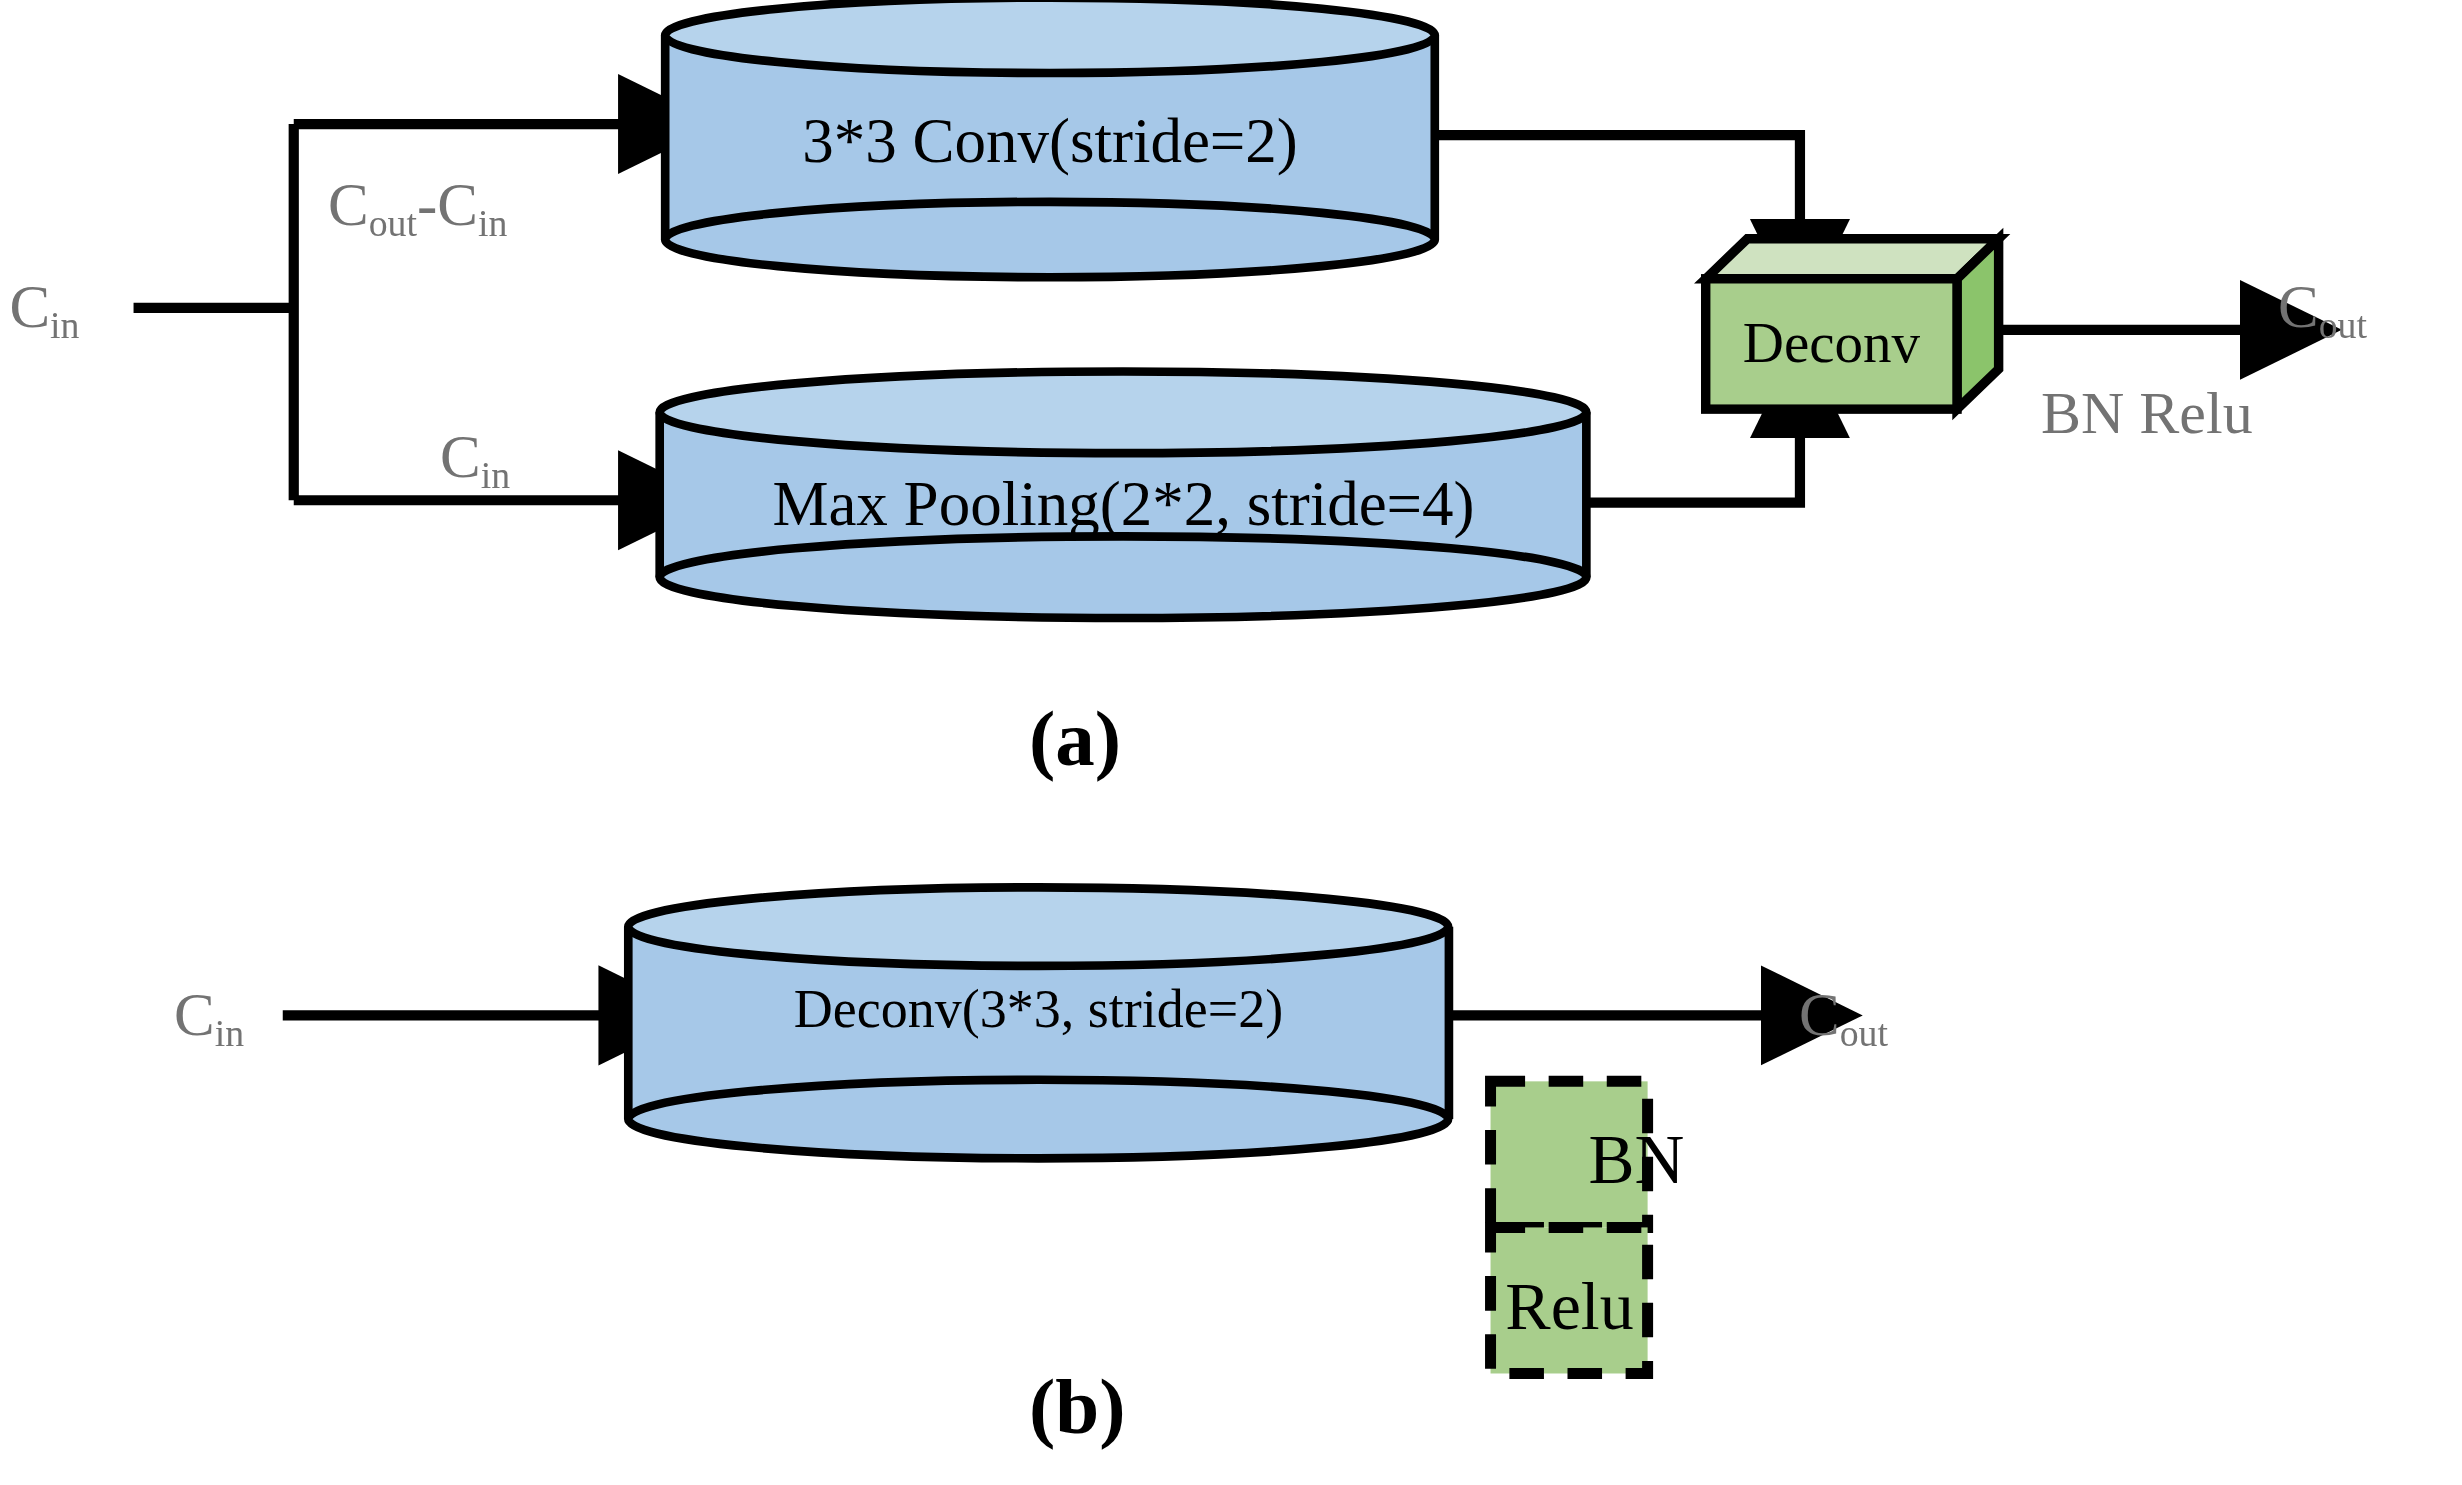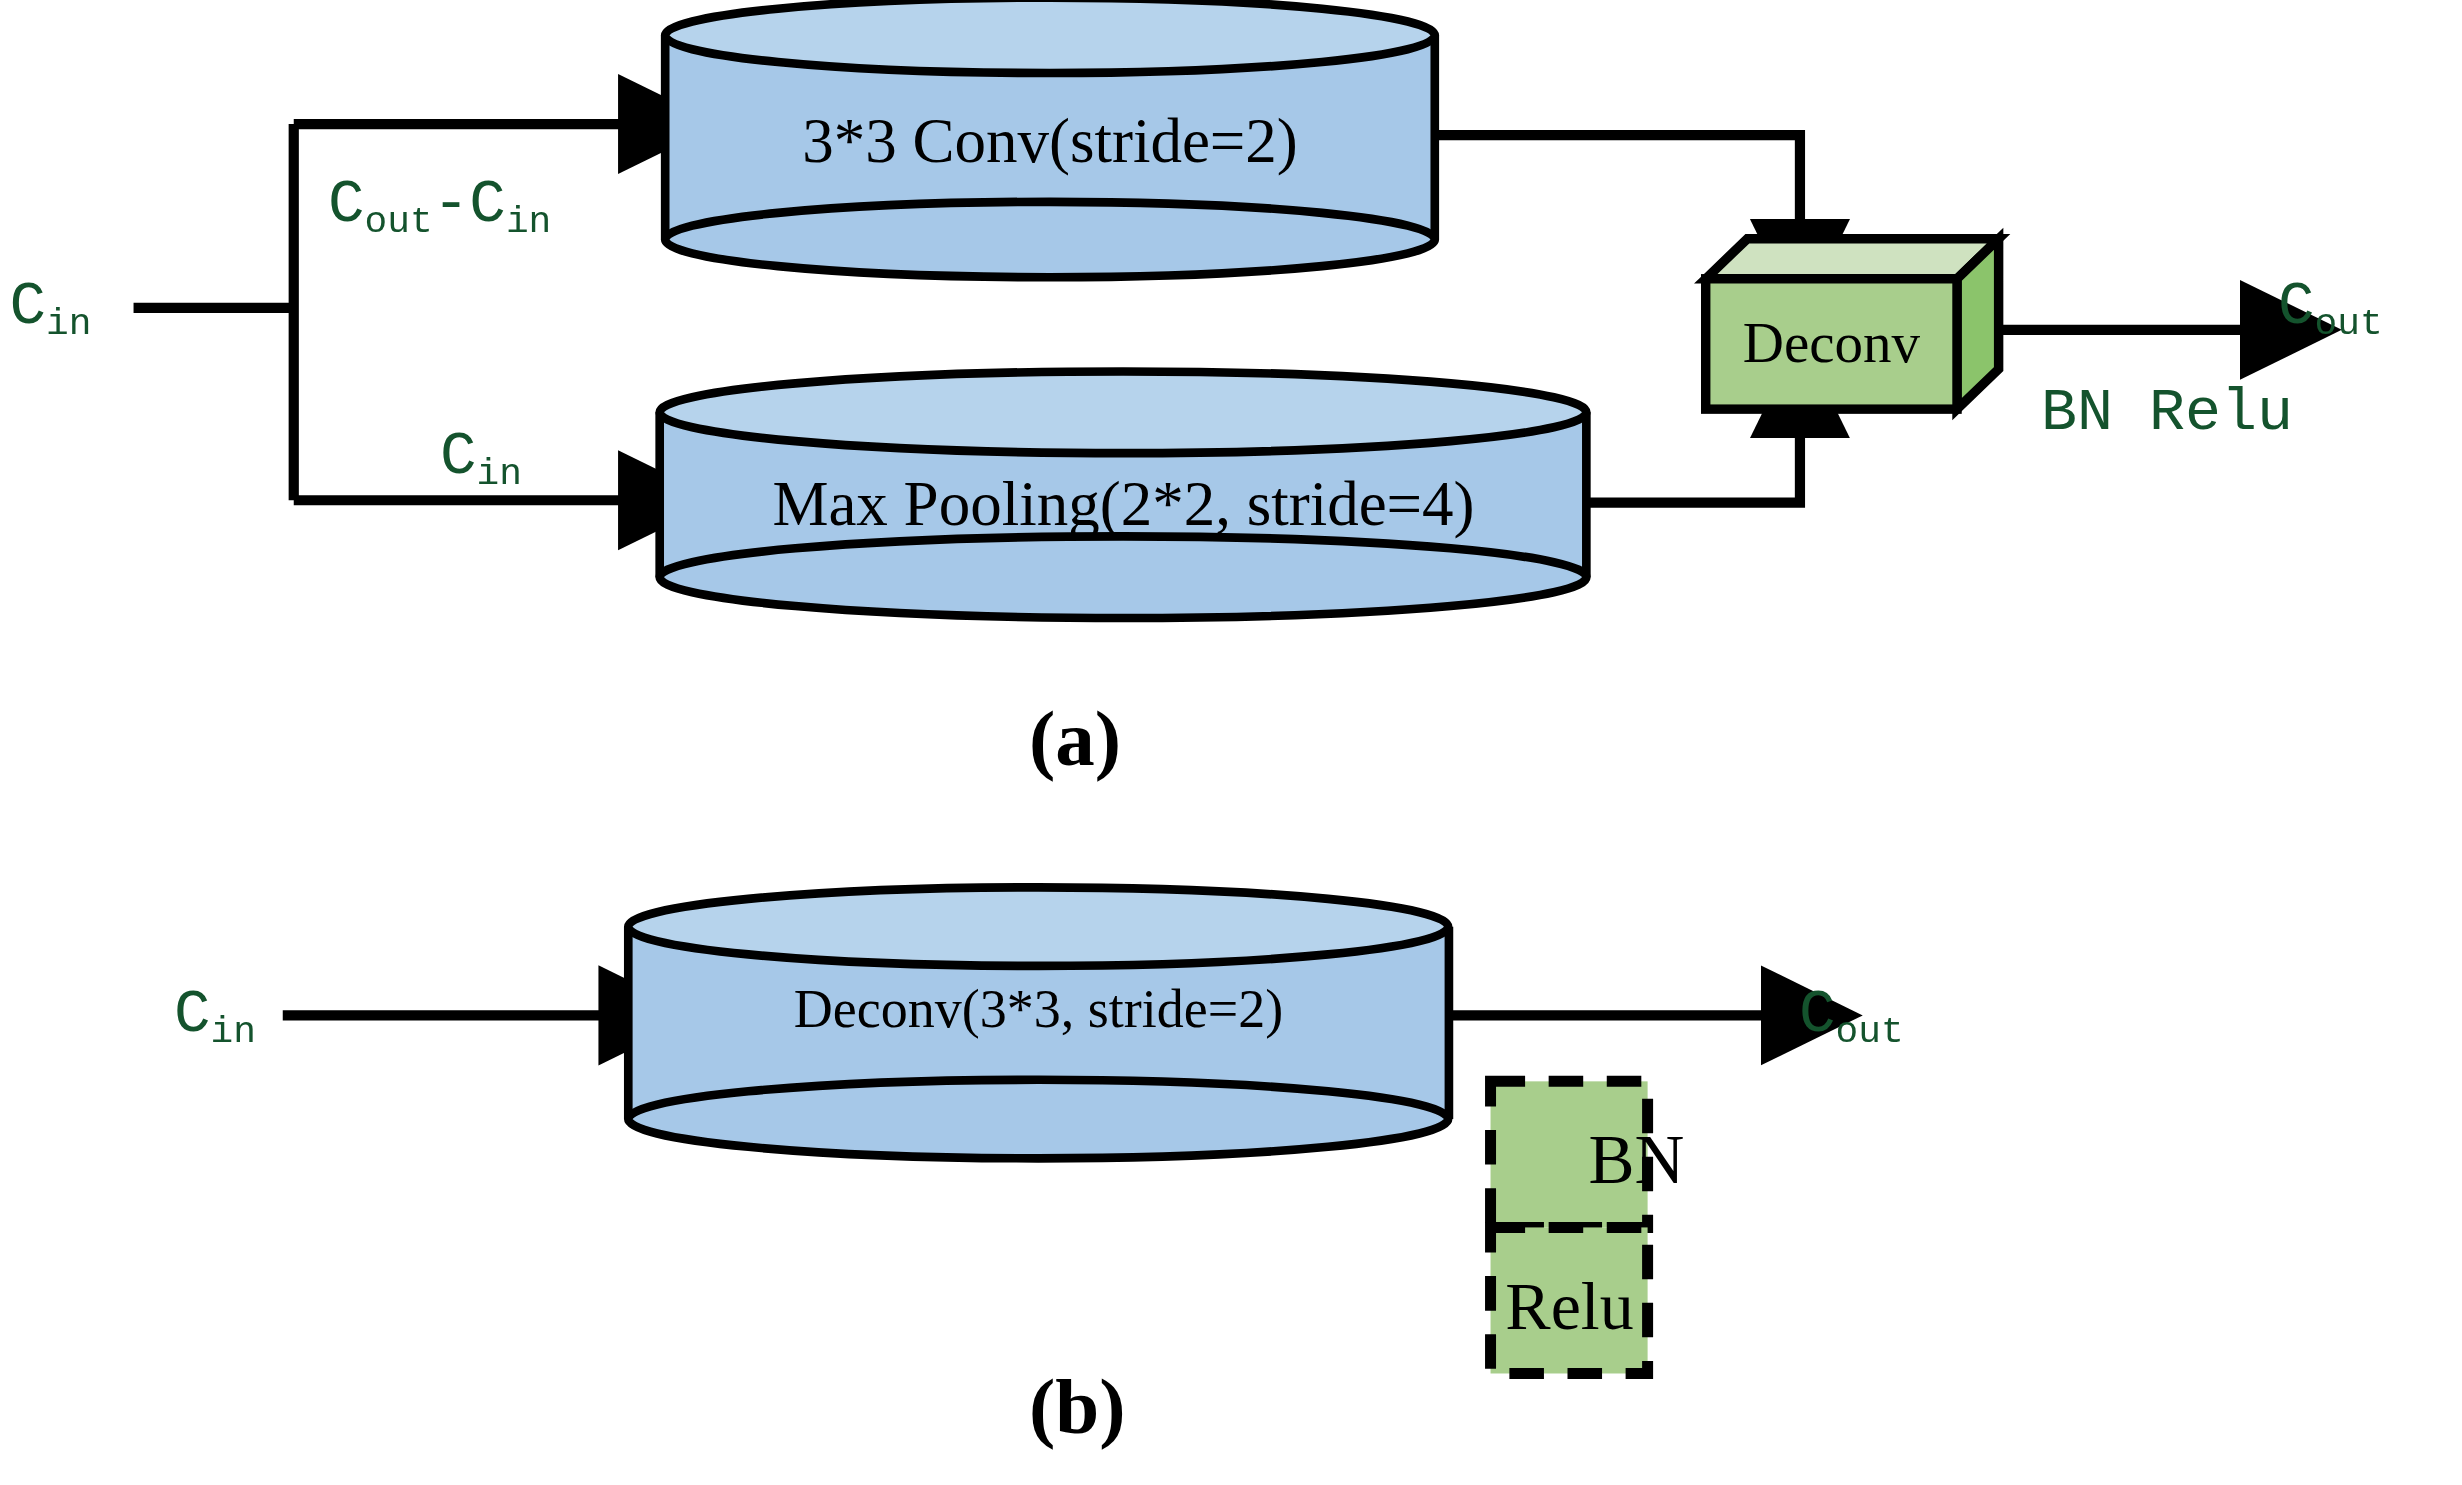--- a/index.html
+++ b/index.html
@@ -19,22 +19,22 @@
   }
   .svg-layer {
     position: absolute;
     left: 0;
     top: 0;
     width: 2462px;
     height: 1485px;
   }
   .lbl {
     position: absolute;
-    color: #14532d;
-    font-family: Liberation Mono, monospace;
+    color: #737373;
+    font-family: Liberation Serif, serif;
     white-space: nowrap;
     line-height: 1;
     user-select: none;
     text-align: right;
   }
   .node-text {
     position: absolute;
     color: #000000;
     font-family: "Liberation Serif", "DejaVu Serif", serif;
     white-space: nowrap;

